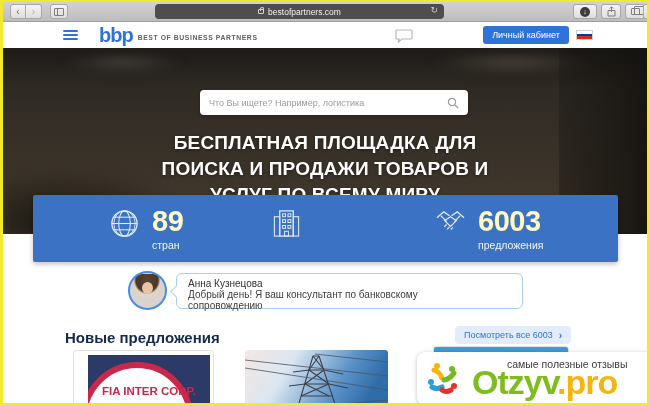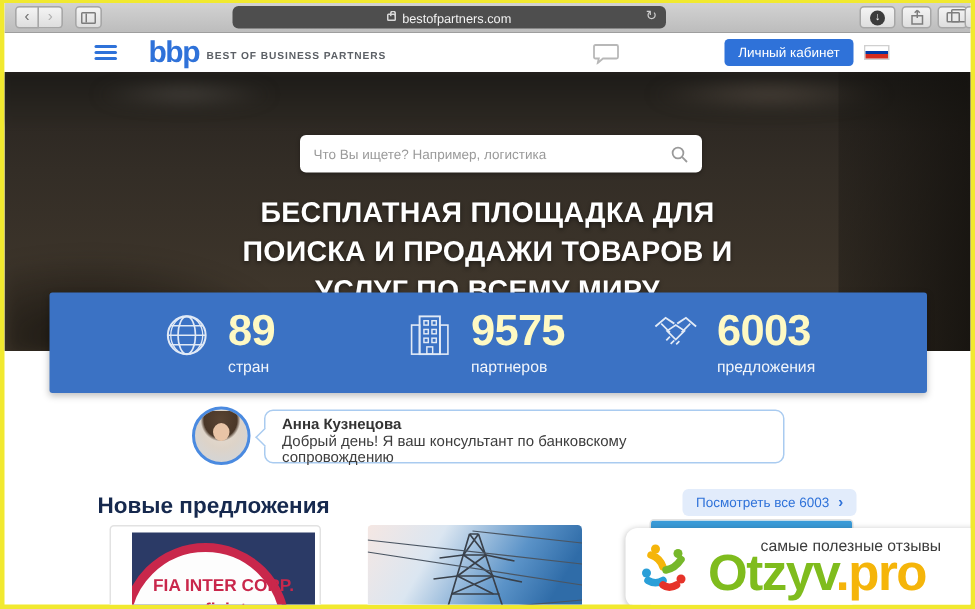--- a/index.html
+++ b/index.html
@@ -74,21 +74,21 @@
   
   .avatar { position:absolute; left:125px; top:269px; width:39px; height:39px; border-radius:50%;
     border:2.5px solid #4a8ae0; background:radial-gradient(circle at 50% 38%, #e8dccf 0%, #ddd3c8 45%, #cfd6de 100%); overflow:hidden; }
   .avatar::before { content:""; position:absolute; left:4px; top:1px; width:26px; height:20px;
     background:radial-gradient(ellipse at 50% 30%, #5a4433 0%, #4a3728 60%, rgba(74,55,40,0) 72%); }
   .avatar::after { content:""; position:absolute; left:12px; top:9px; width:11px; height:12px; border-radius:50%; background:#e9c4a6; }
   .bubble { position:absolute; left:173px; top:271px; width:347px; height:36px; background:#fff;
     border:1px solid #a9cbf0; border-radius:6px; }
   .bubble::before { content:""; position:absolute; left:-5px; top:13px; width:8px; height:8px; background:#fff;
     border-left:1px solid #a9cbf0; border-bottom:1px solid #a9cbf0; transform:rotate(45deg); }
-  .bubble-name { position:absolute; left:11px; top:4px; font-size:10px; font-weight:bold; color:#333; }
+  .bubble-name { position:absolute; left:11px; top:4px; font-size:10px; font-weight:normal; color:#333; }
   .bubble-msg { position:absolute; left:11px; top:15px; width:238px; font-size:10px; line-height:11px; color:#3d3d3d; }
   .ask-btn { position:absolute; left:245px; top:7px; width:98px; height:22px; background:#2f72d9; color:#fff;
     border:none; border-radius:3px; font-size:10px; display:flex; align-items:center; justify-content:center; cursor:pointer; }
 
   
   .section-title { position:absolute; left:62px; top:327px; font-size:15px; font-weight:bold; color:#16294e; }
   .view-all { position:absolute; left:452px; top:324px; height:18px; padding:0 9px; background:#e2ecfb; border-radius:4px;
     display:flex; align-items:center; gap:6px; color:#2f72d9; font-size:9px; cursor:pointer; }
   .view-all .chev { font-size:10px; font-weight:bold; }
 
@@ -216,24 +216,20 @@
         <rect x="3.5" y="9" width="5.5" height="20" fill="none" stroke="#fff" stroke-width="1.1"></rect>
         <rect x="23" y="9" width="5.5" height="20" fill="none" stroke="#fff" stroke-width="1.1"></rect>
         <rect x="12" y="6" width="3" height="3" fill="none" stroke="#fff" stroke-width="1"></rect>
         <rect x="17.5" y="6" width="3" height="3" fill="none" stroke="#fff" stroke-width="1"></rect>
         <rect x="12" y="12" width="3" height="3" fill="none" stroke="#fff" stroke-width="1"></rect>
         <rect x="17.5" y="12" width="3" height="3" fill="none" stroke="#fff" stroke-width="1"></rect>
         <rect x="12" y="18" width="3" height="3" fill="none" stroke="#fff" stroke-width="1"></rect>
         <rect x="17.5" y="18" width="3" height="3" fill="none" stroke="#fff" stroke-width="1"></rect>
         <rect x="14" y="24" width="4" height="5" fill="none" stroke="#fff" stroke-width="1"></rect>
       </svg>
-      <div>
-        <div class="stat-num">9575</div>
-        <div class="stat-label">партнеров</div>
-      </div>
     </div>
     <div class="stat stat-3">
       <svg class="stat-icon" viewBox="0 0 32 32">
         <path d="M2 10 L9 4 L15 8" fill="none" stroke="#fff" stroke-width="1.3"></path>
         <path d="M30 10 L23 4 L17 8" fill="none" stroke="#fff" stroke-width="1.3"></path>
         <path d="M10 13 L16 9 L22 13 L16 19 Z" fill="none" stroke="#fff" stroke-width="1.2"></path>
         <path d="M12 17 l-2.5 2.5 M15 19.5 l-2.5 2.5 M18.5 20 l-2.2 2.2" stroke="#fff" stroke-width="1.2" fill="none"></path>
         <path d="M6 8 L12 14 M26 8 L20 14" stroke="#fff" stroke-width="1.1" fill="none"></path>
       </svg>
       <div>

